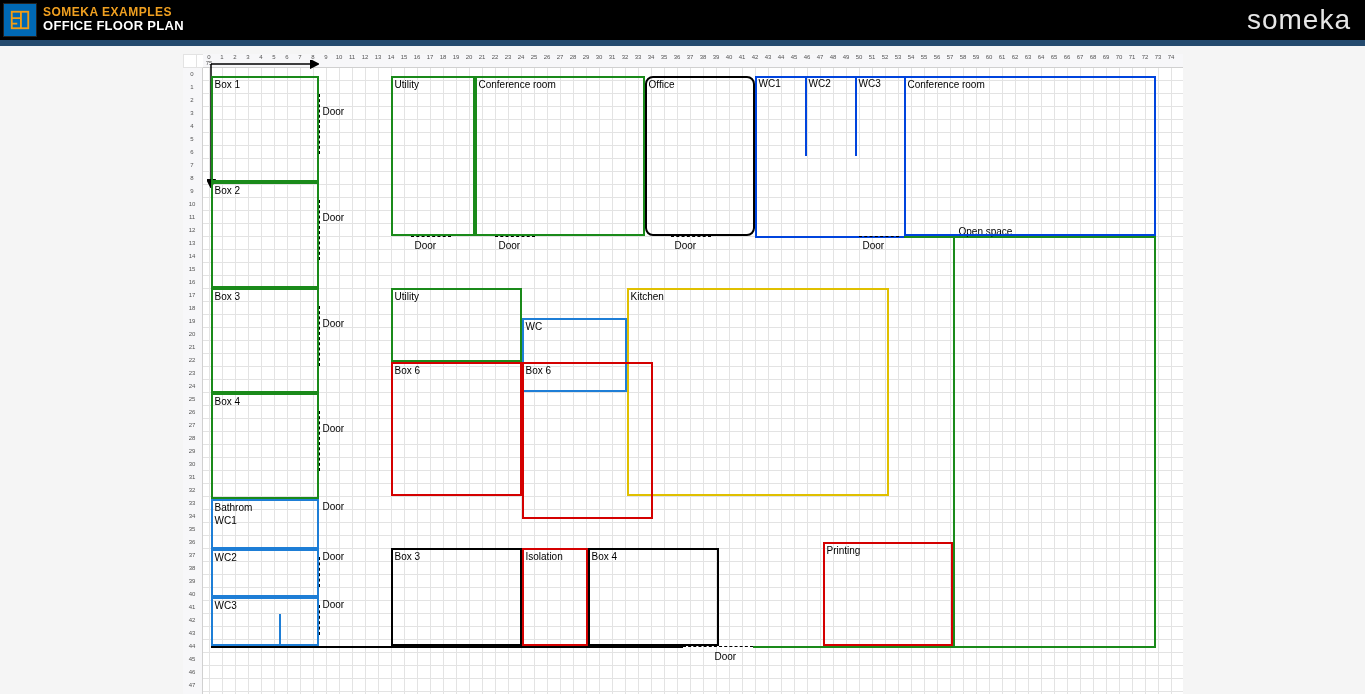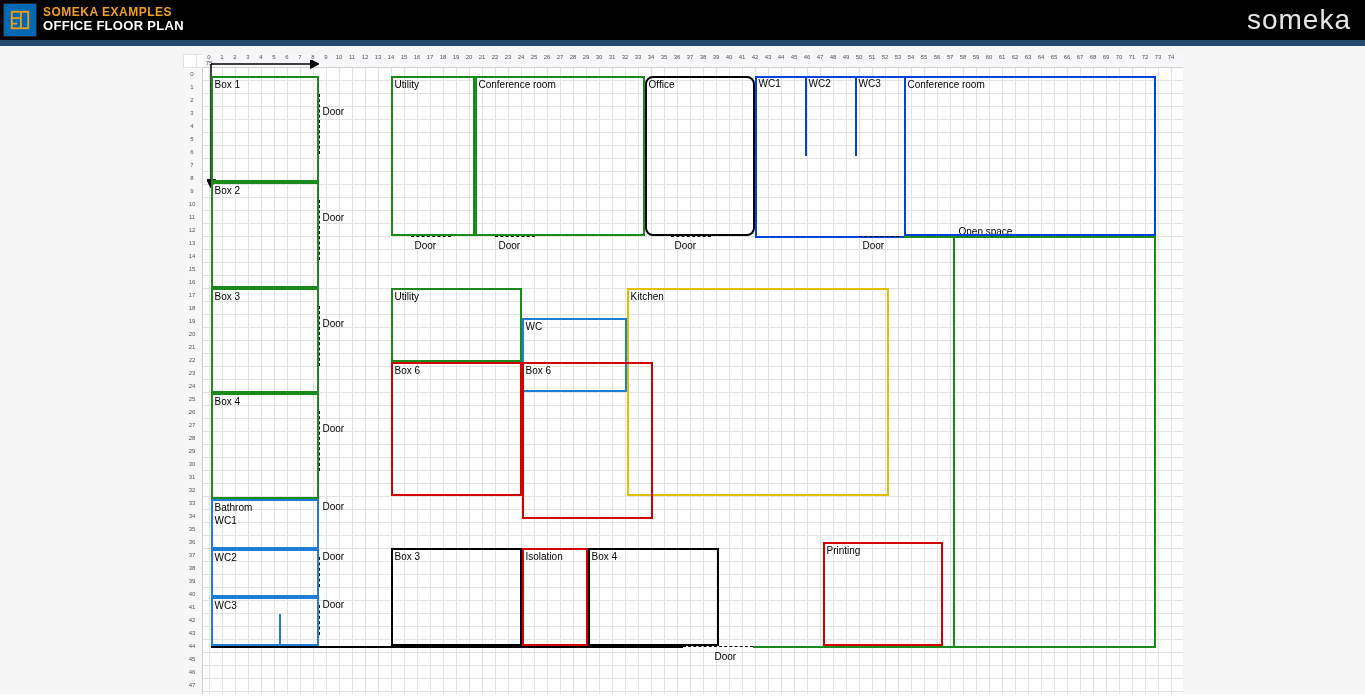--- a/index.html
+++ b/index.html
@@ -252,21 +252,21 @@
         </div>
         <div class="room c-black" style="left: 208px; top: 494px; width: 131px; height: 98px;">
           <span class="lbl">Box 3</span>
         </div>
         <div class="room c-red" style="left: 339px; top: 494px; width: 66px; height: 98px;">
           <span class="lbl">Isolation</span>
         </div>
         <div class="room c-black" style="left: 405px; top: 494px; width: 131px; height: 98px;">
           <span class="lbl">Box 4</span>
         </div>
-        <div class="room c-red" style="left: 640px; top: 488px; width: 120px; height: 104px;">
+        <div class="room c-red" style="left: 640px; top: 488px; width: 130px; height: 104px;">
           <span class="lbl">Printing</span>
         </div>
       </div>
 
     <div class="v-dash" style="left:136px; top:40px;  height:60px;"></div>
     <div class="door-lbl" style="left:140px; top:52px;">Door</div>
     <div class="v-dash" style="left:136px; top:146px; height:60px;"></div>
     <div class="door-lbl" style="left:140px; top:158px;">Door</div>
     <div class="v-dash" style="left:136px; top:252px; height:60px;"></div>
     <div class="door-lbl" style="left:140px; top:264px;">Door</div>

